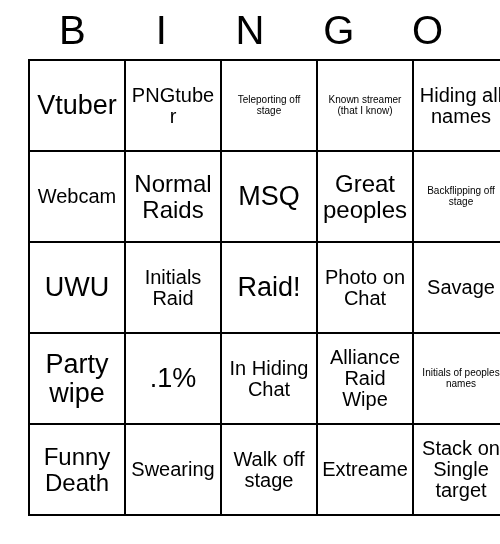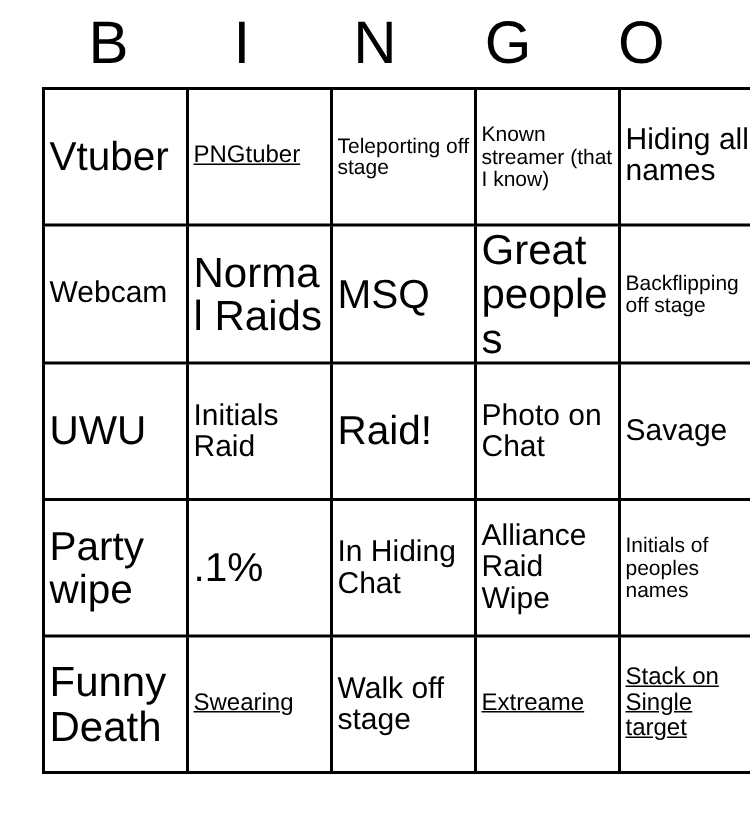--- a/index.html
+++ b/index.html
@@ -46,33 +46,34 @@
     border-collapse: collapse;
     width: 444px;
     table-layout: fixed;
     border: 2px solid #000000;
   }
   table.bingo td {
     border: 2px solid #000000;
     width: 88px;
     height: 87px;
     padding: 1px 3px;
+    text-align: center;
     vertical-align: middle;
     overflow: hidden;
     word-wrap: break-word;
     line-height: 1.05;
     font-family: "Liberation Sans", sans-serif;
     color: #000000;
   }
   
   .fs-xl { font-size: 27px; }
-  .fs-l  { font-size: 28px; }
+  .fs-l  { font-size: 24px; }
   .fs-m  { font-size: 20px; }
-  .fs-s  { font-size: 16px; text-decoration: underline; }
-  .fs-xs { font-size: 14px; }
+  .fs-s  { font-size: 20px; }
+  .fs-xs { font-size: 10px; }
 </style>
 </head>
 <body>
 
 <div class="card">
 
   <div class="header">
     <div class="header-letter">B</div>
     <div class="header-letter">I</div>
     <div class="header-letter">N</div>

